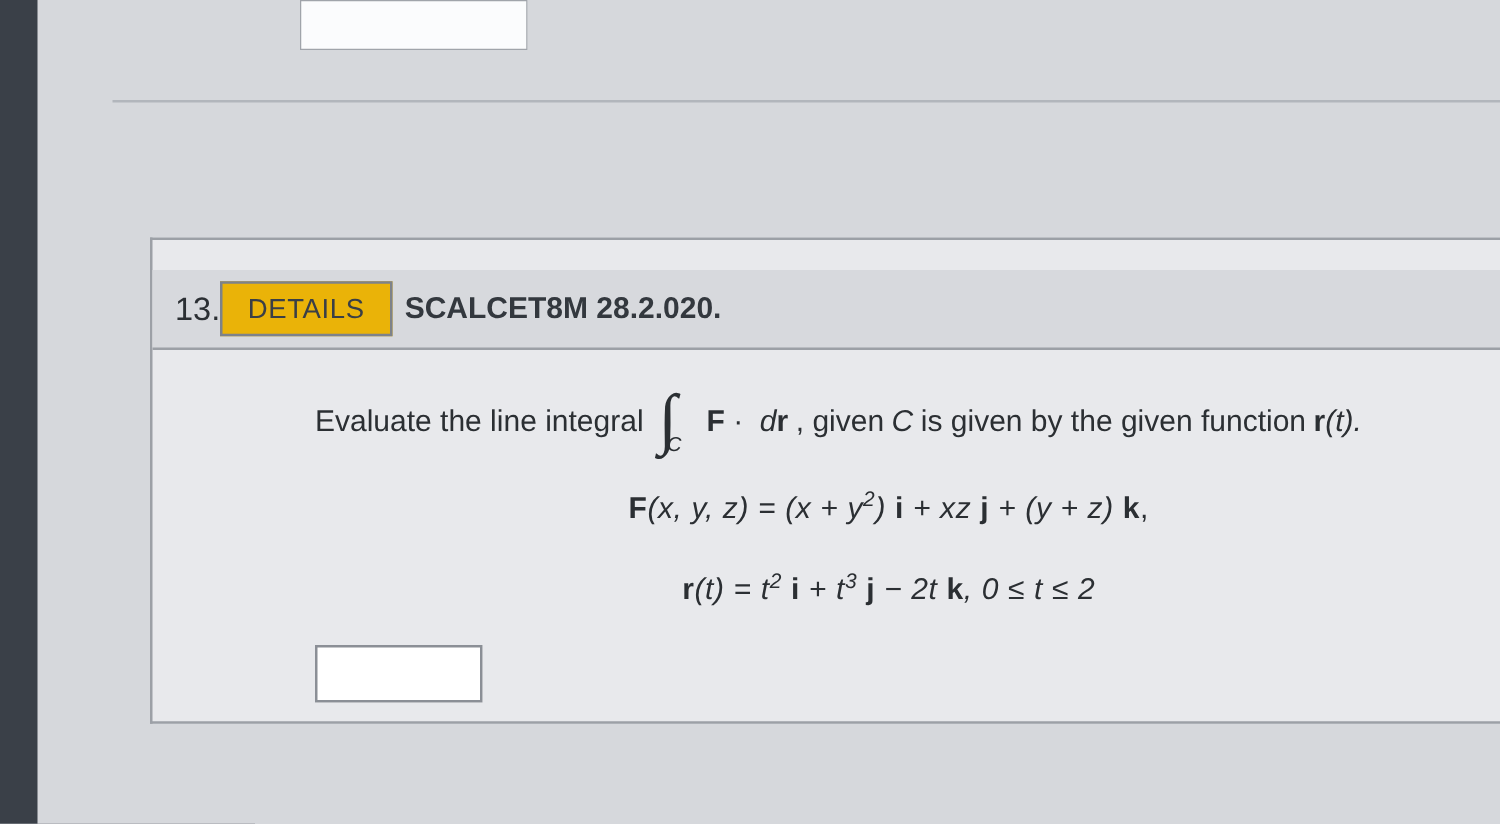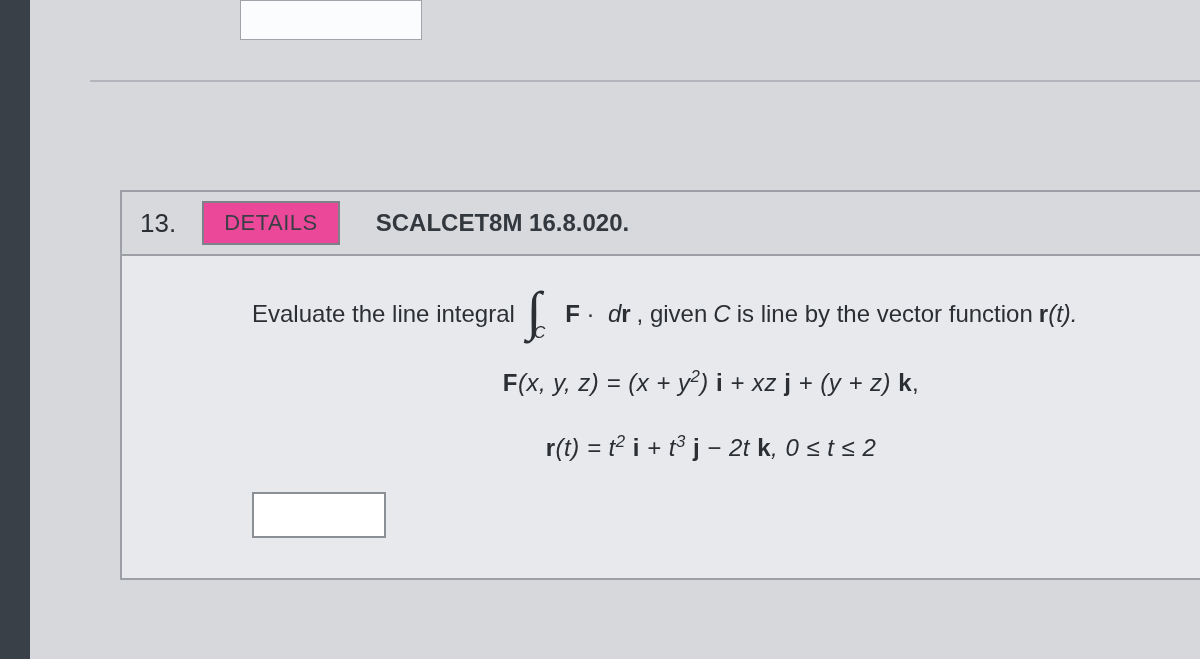--- a/index.html
+++ b/index.html
@@ -48,46 +48,46 @@
     border-bottom: 2px solid #9ca0a6;
     padding: 0;
   }
   .problem-header {
     display: flex;
     align-items: center;
     height: 62px;
     border-bottom: 2px solid #9ca0a6;
     background: #d7d9dd;
     padding-left: 18px;
-    gap: 26px;
+    margin-top: 24px;
   }
   .problem-number {
     font-size: 26px;
     color: #2b2f33;
     font-weight: 400;
   }
   .details-button {
     border: 2px solid #7d828a;
-    background: #ec4899;
+    background: #eab308;
     color: #3a3f46;
     font-size: 22px;
     font-weight: 400;
     padding: 7px 20px;
     cursor: pointer;
     font-family: inherit;
     letter-spacing: 0.5px;
   }
   .source-label {
     font-size: 24px;
     font-weight: bold;
     color: #33383e;
     margin-left: 10px;
   }
   .problem-body {
-    padding: 36px 30px 40px 130px;
+    padding: 36px 30px 15px 130px;
     color: #2b2f33;
     font-size: 24px;
     line-height: 1.8;
   }
   .line1 {
     margin-bottom: 26px;
     display: flex;
     align-items: center;
     flex-wrap: wrap;
     gap: 6px;
@@ -142,39 +142,39 @@
 
 <div class="page-bg">
 
   <div class="top-input-area"></div>
   <div class="top-divider"></div>
 
   <div class="problem-container">
     <div class="problem-header">
       <span class="problem-number">13.</span>
       <button class="details-button">DETAILS</button>
-      <span class="source-label">SCALCET8M 16.8.020.</span>
+      <span class="source-label">SCALCET8M 28.2.020.</span>
     </div>
 
     <div class="problem-body">
 
       <div class="line1">
         <span>Evaluate the line integral</span>
         <span class="integral-wrap">
           <span class="integral-sign">∫</span>
           <span class="integral-sub">C</span>
         </span>
         <span>
           <span class="math-bold">F</span>
           <span>·</span>
           <span class="math-italic">&nbsp;d<span class="math-bold" style="font-style:normal;">r</span></span>
         </span>
         <span>,  given</span>
         <span class="math-italic">C</span>
-        <span>is line by the vector function</span>
+        <span>is given by the given function</span>
         <span>
           <span class="math-bold">r</span><span class="math-italic">(t).</span>
         </span>
       </div>
 
       <div class="eq-line">
         <span class="math-bold">F</span><span class="math-italic">(x, y, z) = (x + y</span><span class="sup math-italic">2</span><span class="math-italic">) </span><span class="math-bold">i</span><span class="math-italic"> + xz </span><span class="math-bold">j</span><span class="math-italic"> + (y + z) </span><span class="math-bold">k</span><span>,</span>
       </div>
 
       <div class="eq-line">

